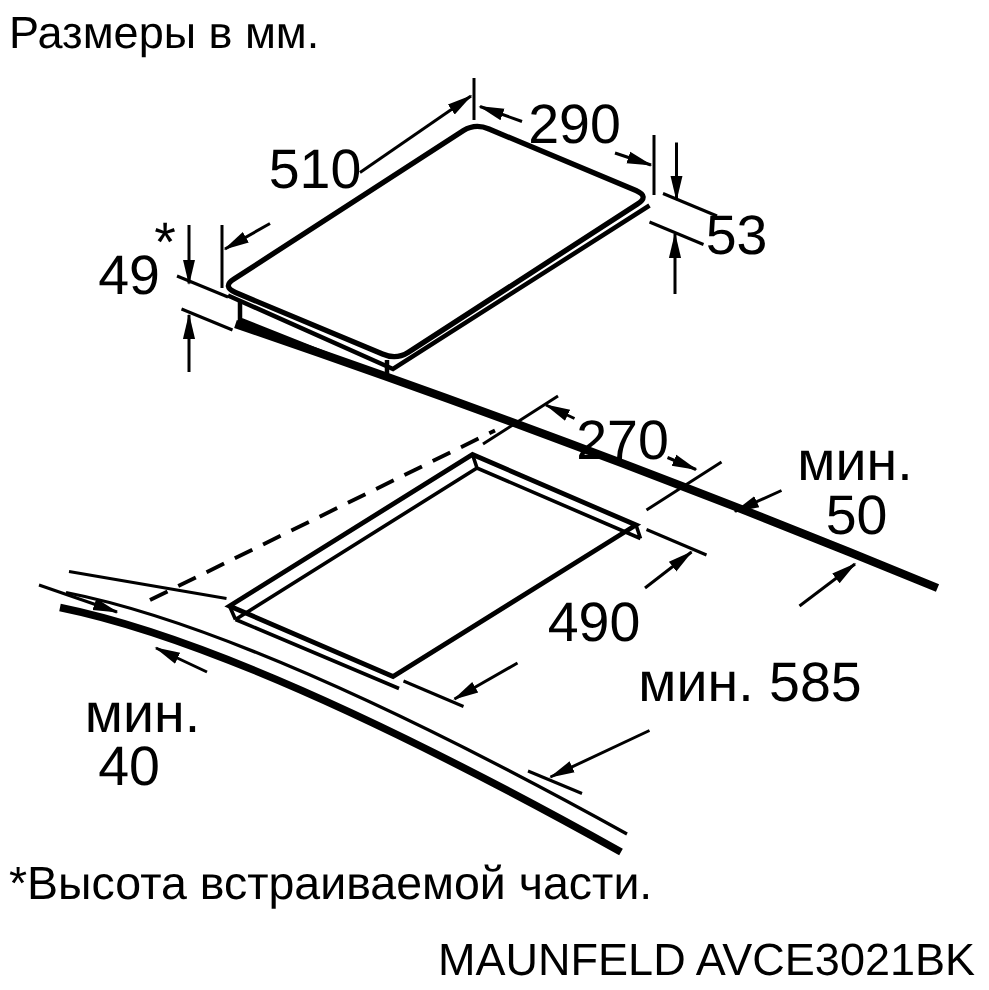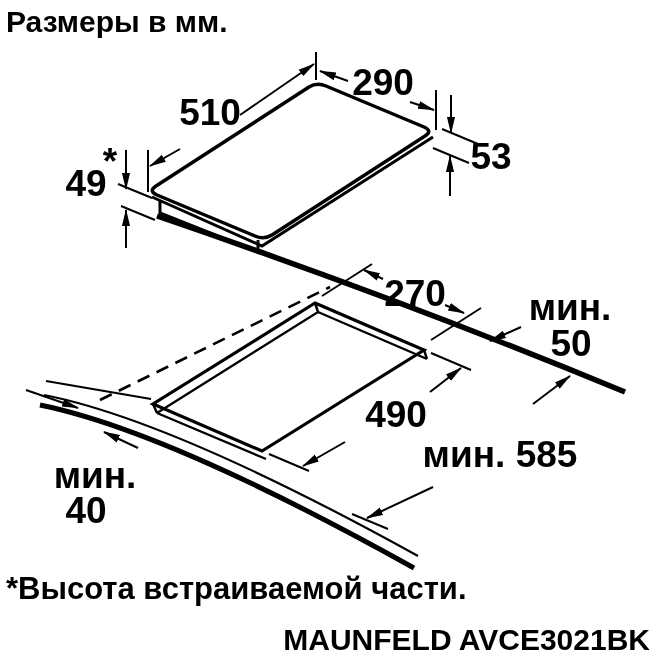--- a/index.html
+++ b/index.html
@@ -1,17 +1,17 @@
 <!DOCTYPE html>
 <html><head>
 <meta charset="utf-8">
 <style>
   html,body{margin:0;padding:0;background:#fff;}
   .page{position:relative;width:659px;height:652px;background:#fff;overflow:hidden;
-        font-family:"Liberation Sans",sans-serif;font-weight:bold;}
+        font-family:"Liberation Sans",sans-serif;}
   svg{display:block;}
   text{fill:#000;font-family:"Liberation Sans",sans-serif;}
   .dim-num{font-size:37px;}
   .caption{font-size:30px;}
   .footnote{font-size:31px;}
   .model{font-size:30px;}
   .ln{stroke:#000;fill:none;}
 </style>
 </head>
 <body>

